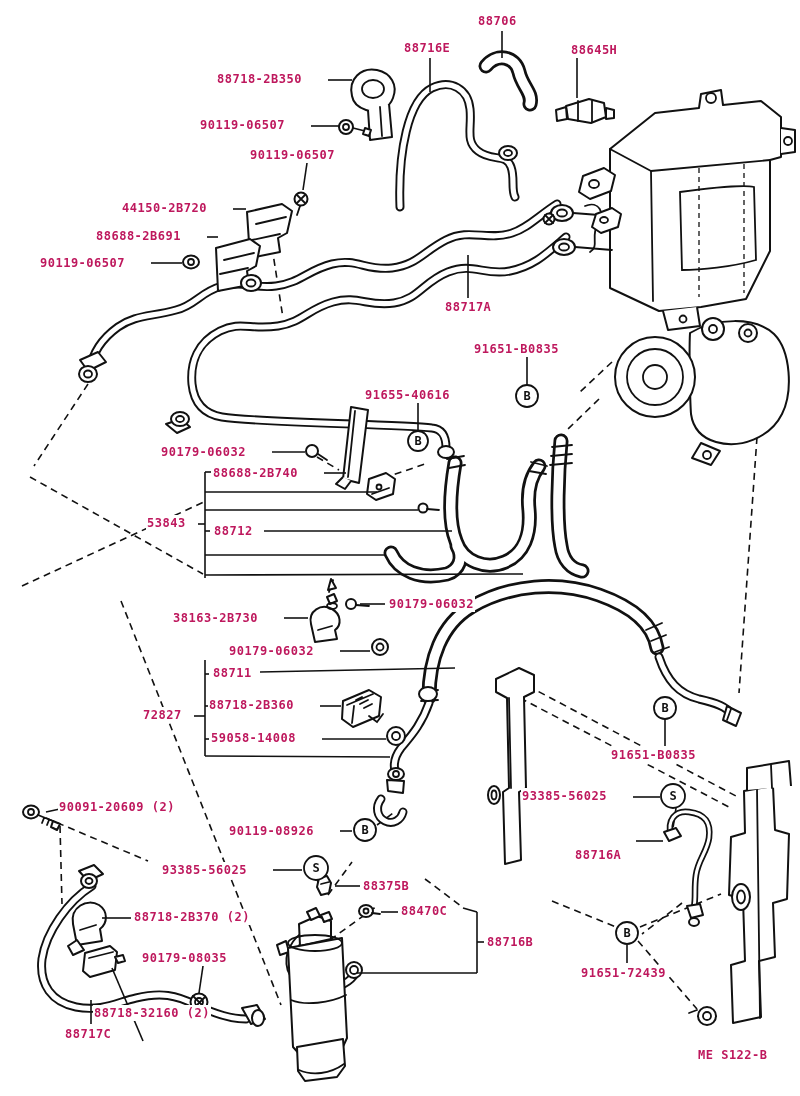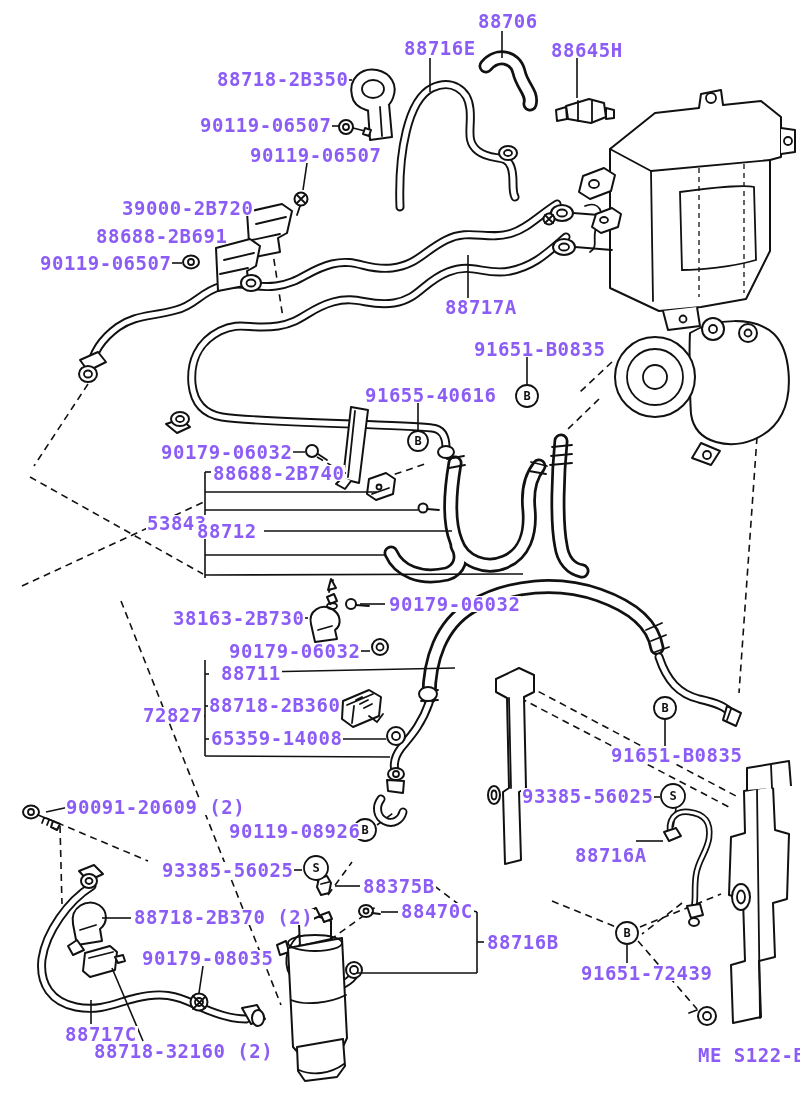--- a/index.html
+++ b/index.html
@@ -1,20 +1,20 @@
 <!DOCTYPE html>
 <html><head>
 <meta charset="utf-8">
 <style>
   html,body{margin:0;padding:0;background:#fff;}
   .stage{position:relative;width:800px;height:1096px;background:#fff;overflow:hidden;
          font-family:"DejaVu Sans Mono",monospace;}
   .stage svg{position:absolute;left:0;top:0;}
-  .lbl{position:absolute;font-weight:bold;font-size:19px;line-height:16px;letter-spacing:.5px;
-       color:#8b5cf6;background:#fff;padding:0 1px;white-space:nowrap;z-index:5;}
+  .lbl{position:absolute;font-weight:bold;font-size:12px;line-height:16px;letter-spacing:.5px;
+       color:#be185d;background:#fff;padding:0 1px;white-space:nowrap;z-index:5;}
   
   .ld{stroke:#111;stroke-width:1.6;fill:none;}
   .dash{stroke:#111;stroke-width:1.6;fill:none;stroke-dasharray:7 5;}
   .dash2{stroke:#111;stroke-width:1.3;fill:none;stroke-dasharray:5 4;}
   .part{stroke:#111;stroke-width:2;fill:#fff;stroke-linejoin:round;}
   .pline{stroke:#111;stroke-width:1.8;fill:none;stroke-linecap:round;}
   .tA-o{stroke:#111;stroke-width:9;fill:none;stroke-linecap:round;stroke-linejoin:round;}
   .tA-i{stroke:#fff;stroke-width:5.2;fill:none;stroke-linecap:round;stroke-linejoin:round;}
   .tB-o{stroke:#111;stroke-width:15;fill:none;stroke-linecap:round;stroke-linejoin:round;}
   .tB-i{stroke:#fff;stroke-width:9.5;fill:none;stroke-linecap:round;stroke-linejoin:round;}
@@ -383,50 +383,50 @@
     </g>
     <g>
       <circle class="mk-c" cx="316" cy="868" r="12"></circle>
           <text class="mk-t" x="316" y="872">S</text>
     </g>
   </g>
 </svg>
 
 <div class="lbl" style="left:477px;top:13px">88706</div>
 <div class="lbl" style="left:403px;top:40px">88716E</div>
-<div class="lbl" style="left:550px;top:42px">88645H</div>
+<div class="lbl" style="left:570px;top:42px">88645H</div>
 <div class="lbl" style="left:216px;top:71px">88718-2B350</div>
 <div class="lbl" style="left:199px;top:117px">90119-06507</div>
 <div class="lbl" style="left:249px;top:147px">90119-06507</div>
-<div class="lbl" style="left:121px;top:200px">39000-2B720</div>
+<div class="lbl" style="left:121px;top:200px">44150-2B720</div>
 <div class="lbl" style="left:95px;top:228px">88688-2B691</div>
 <div class="lbl" style="left:39px;top:255px">90119-06507</div>
 <div class="lbl" style="left:444px;top:299px">88717A</div>
 <div class="lbl" style="left:473px;top:341px">91651-B0835</div>
 <div class="lbl" style="left:364px;top:387px">91655-40616</div>
 <div class="lbl" style="left:160px;top:444px">90179-06032</div>
 <div class="lbl" style="left:212px;top:465px">88688-2B740</div>
 <div class="lbl" style="left:146px;top:515px">53843</div>
-<div class="lbl" style="left:196px;top:523px">88712</div>
+<div class="lbl" style="left:213px;top:523px">88712</div>
 <div class="lbl" style="left:172px;top:610px">38163-2B730</div>
 <div class="lbl" style="left:388px;top:596px">90179-06032</div>
 <div class="lbl" style="left:228px;top:643px">90179-06032</div>
-<div class="lbl" style="left:220px;top:665px">88711</div>
+<div class="lbl" style="left:212px;top:665px">88711</div>
 <div class="lbl" style="left:208px;top:697px">88718-2B360</div>
 <div class="lbl" style="left:142px;top:707px">72827</div>
-<div class="lbl" style="left:210px;top:730px">65359-14008</div>
+<div class="lbl" style="left:210px;top:730px">59058-14008</div>
 <div class="lbl" style="left:610px;top:747px">91651-B0835</div>
 <div class="lbl" style="left:521px;top:788px">93385-56025</div>
 <div class="lbl" style="left:574px;top:847px">88716A</div>
-<div class="lbl" style="left:65px;top:799px">90091-20609 (2)</div>
+<div class="lbl" style="left:58px;top:799px">90091-20609 (2)</div>
 <div class="lbl" style="left:228px;top:823px">90119-08926</div>
 <div class="lbl" style="left:161px;top:862px">93385-56025</div>
 <div class="lbl" style="left:362px;top:878px">88375B</div>
 <div class="lbl" style="left:133px;top:909px">88718-2B370 (2)</div>
 <div class="lbl" style="left:400px;top:903px">88470C</div>
 <div class="lbl" style="left:141px;top:950px">90179-08035</div>
 <div class="lbl" style="left:486px;top:934px">88716B</div>
 <div class="lbl" style="left:64px;top:1026px">88717C</div>
-<div class="lbl" style="left:93px;top:1043px">88718-32160 (2)</div>
+<div class="lbl" style="left:93px;top:1005px">88718-32160 (2)</div>
 <div class="lbl" style="left:580px;top:965px">91651-72439</div>
 <div class="lbl" style="left:697px;top:1047px">ME S122-B</div>
 
 </div>
 
 </body></html>

